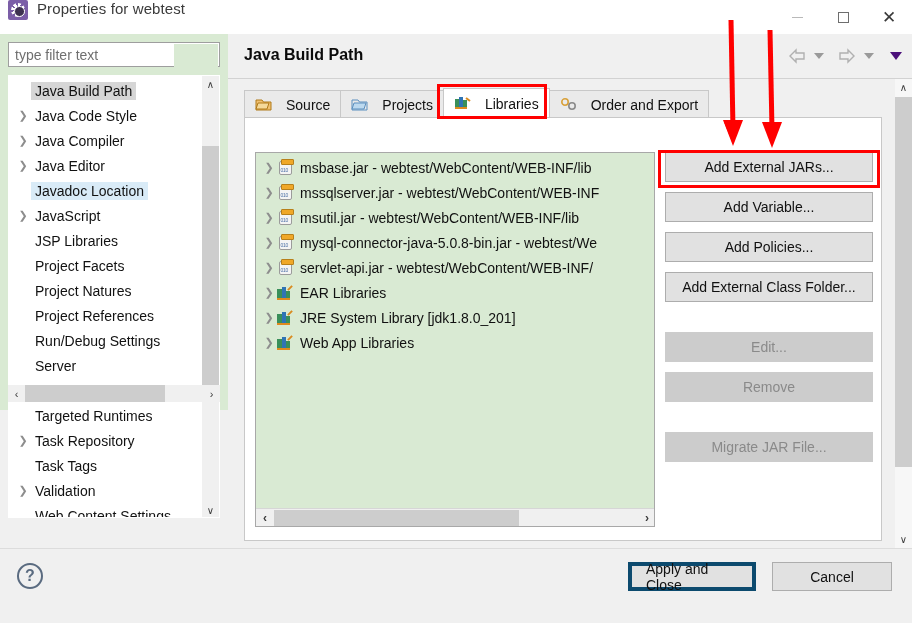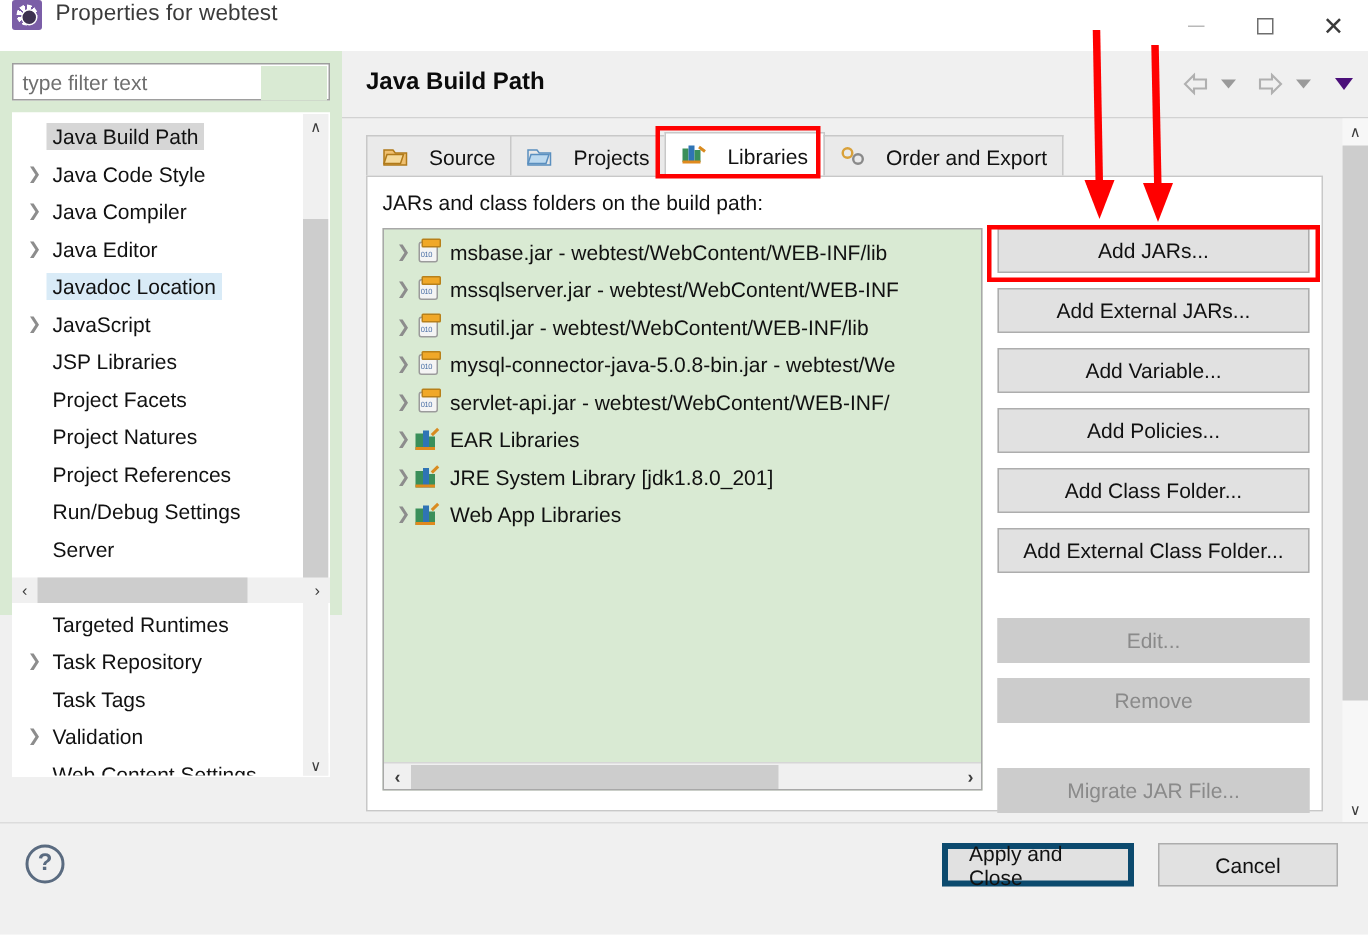--- a/index.html
+++ b/index.html
@@ -469,21 +469,20 @@
         <div class="tab">
           <span><svg width="17" height="14" viewBox="0 0 17 14">
               <circle cx="5" cy="5" r="3.2" fill="none" stroke="#d9a13a" stroke-width="1.6"></circle>
               <circle cx="12" cy="9" r="3.2" fill="none" stroke="#8a8a8a" stroke-width="1.6"></circle>
             </svg></span>
           <span>Order and Export</span>
         </div>
       </div>
 
     <div class="tab-panel">
-      <div class="panel-label">JARs and class folders on the build path:</div>
 
       <div class="list-box">
         <div class="list-inner" id="entries">
             <div class="list-row">
               <span class="tw-arrow">❯</span>
               <span class="ico">
                 <span class="jar">
                   <span class="d">010</span>
                 </span>
               </span>
@@ -566,25 +565,23 @@
             </div>
           </div>
         <div class="list-sb-h">
           <div class="a">‹</div>
           <div class="thumb" style="width:245px;"></div>
           <div class="a" style="margin-left:auto;">›</div>
         </div>
       </div>
 
       <div class="btn-col" id="btncol">
-          <div class="btn">Add JARs...</div>
           <div class="btn">Add External JARs...</div>
           <div class="btn">Add Variable...</div>
           <div class="btn">Add Policies...</div>
-          <div class="btn">Add Class Folder...</div>
           <div class="btn">Add External Class Folder...</div>
           <div class="btn-gap"></div>
           <div class="btn disabled">Edit...</div>
           <div class="btn disabled">Remove</div>
           <div class="btn-gap2"></div>
           <div class="btn disabled">Migrate JAR File...</div>
         </div>
     </div>
 
     <div class="content-sb">

